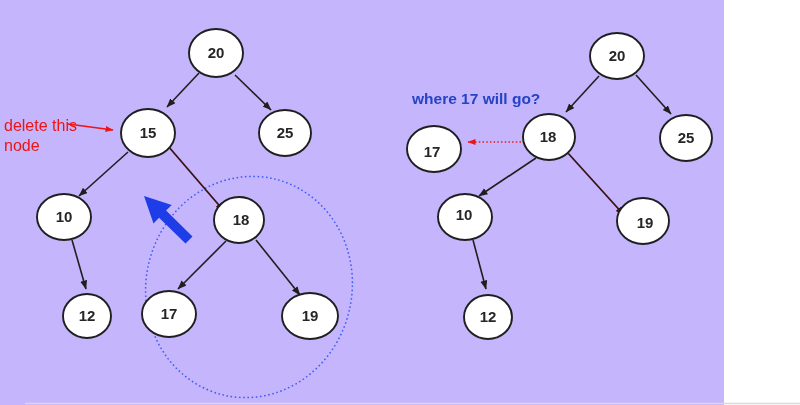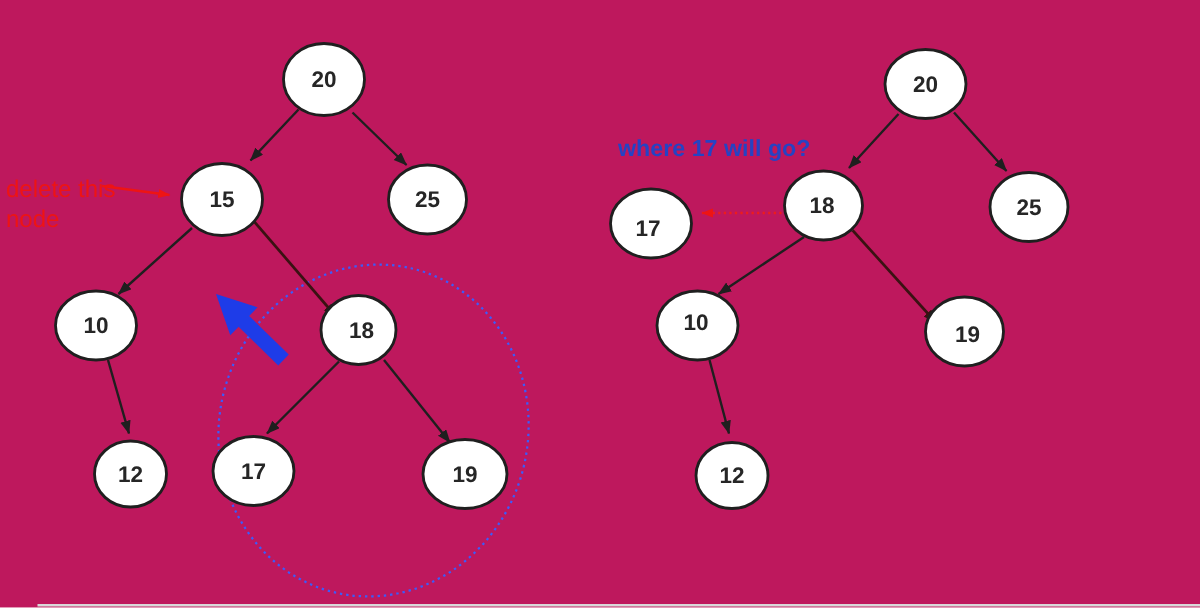--- a/index.html
+++ b/index.html
@@ -6,23 +6,23 @@
     margin: 0;
     padding: 0;
     background: #ffffff;
     width: 800px;
     height: 405px;
     overflow: hidden;
     font-family: "Liberation Sans", sans-serif;
   }
   .stage {
     position: relative;
-    width: 800px;
+    width: 724px;
     height: 405px;
-    background: #be185d;
+    background: #c4b5fd;
   }
   svg { display: block; }
   .node-ellipse {
     fill: #ffffff;
     stroke: #1f1f1f;
     stroke-width: 1.9;
   }
   .node-label {
     fill: #262626;
     font-family: "Liberation Sans", sans-serif;

